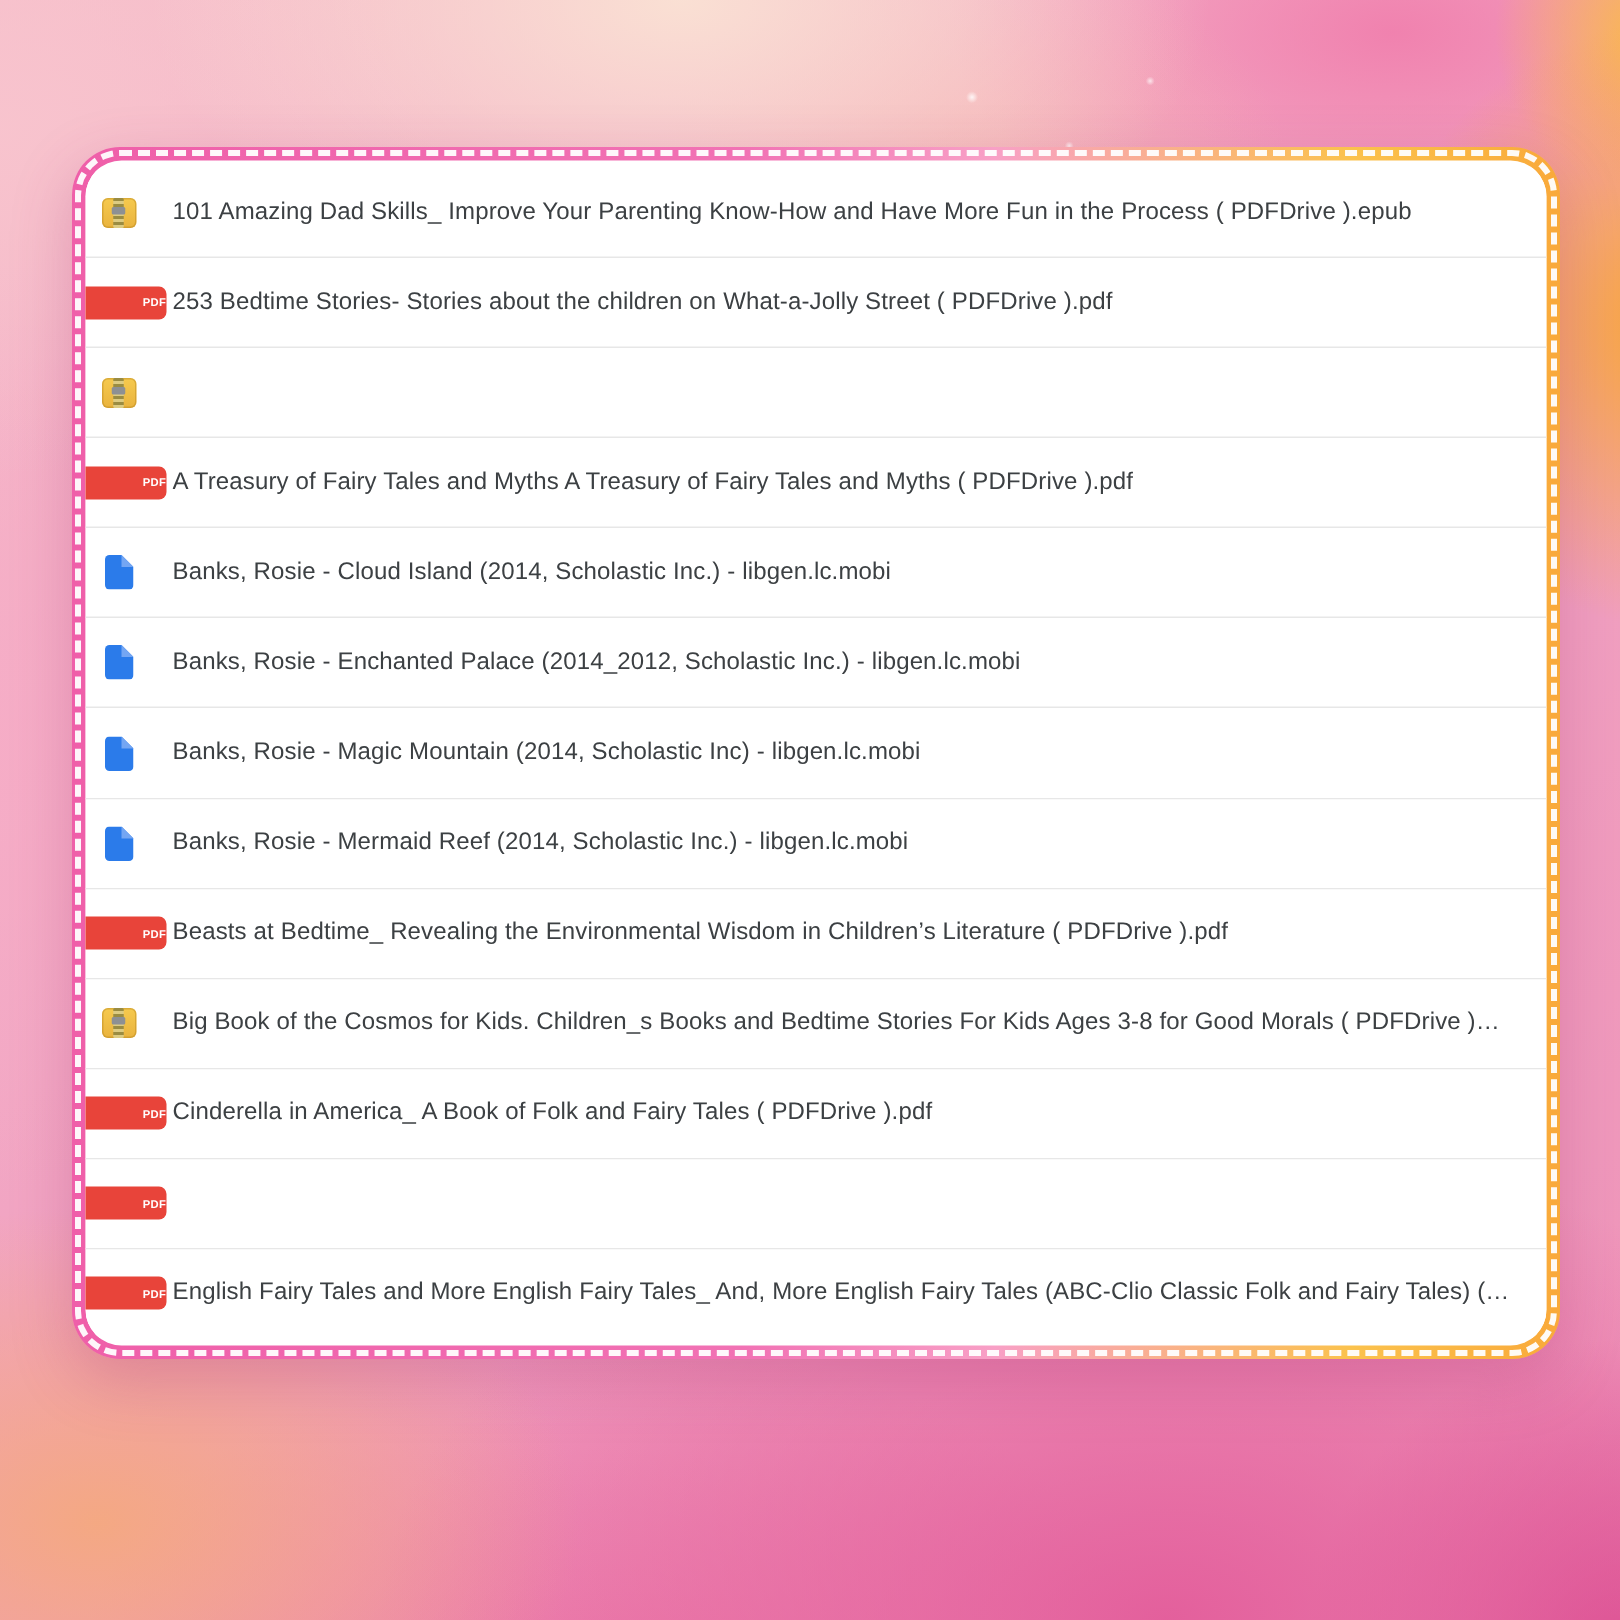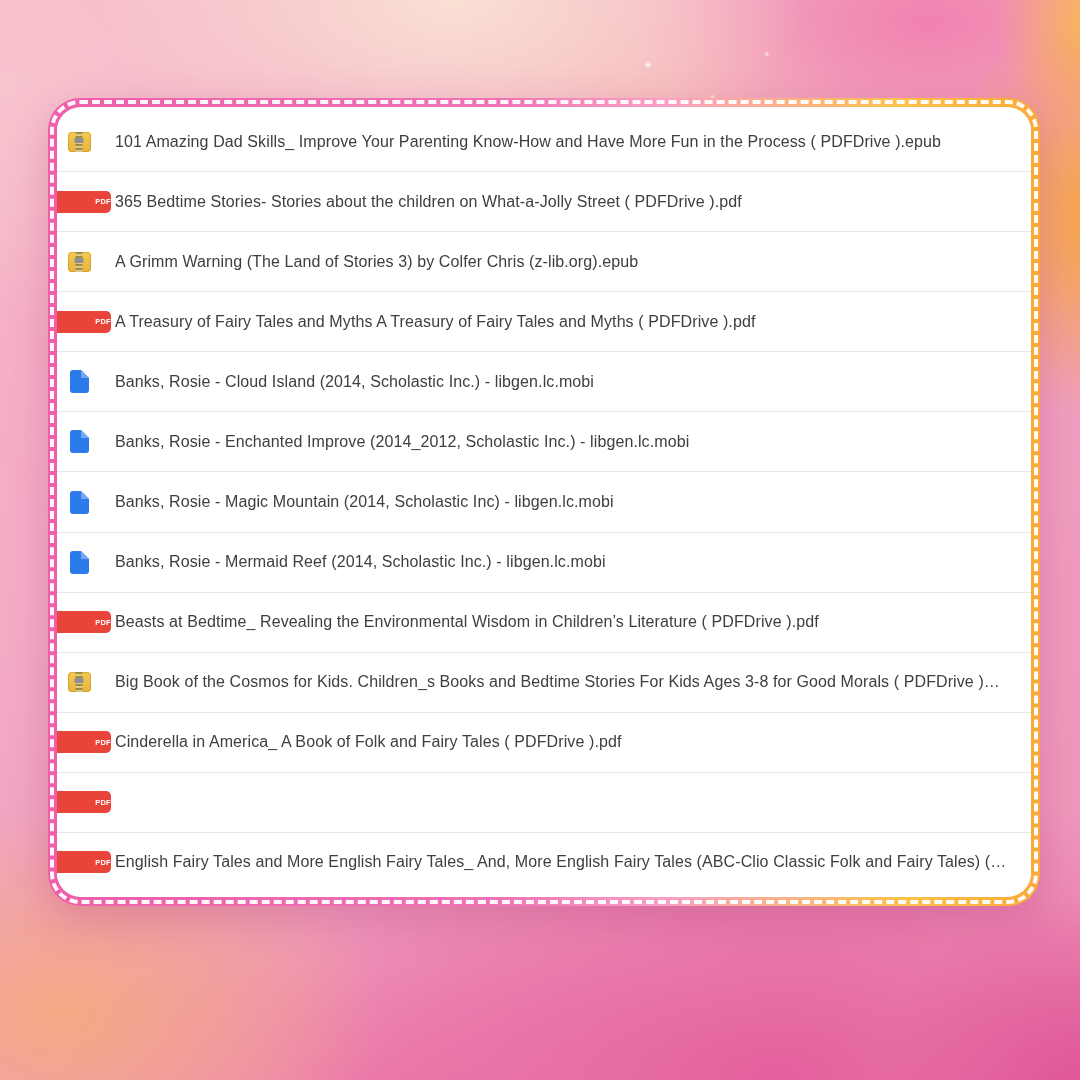--- a/index.html
+++ b/index.html
@@ -89,27 +89,26 @@
           <div class="row">
     <span class="ic-wrap">
               <span class="ic-zip"></span>
             </span>
     <span class="fname">101 Amazing Dad Skills_ Improve Your Parenting Know-How and Have More Fun in the Process ( PDFDrive ).epub</span>
   </div>
           <div class="row">
     <span class="ic-wrap">
               <span class="ic-pdf">PDF</span>
             </span>
-    <span class="fname">365 Bedtime Stories- Stories about the children on What-a-Jolly Street ( PDFDrive ).pdf</span>
+    <span class="fname">253 Bedtime Stories- Stories about the children on What-a-Jolly Street ( PDFDrive ).pdf</span>
   </div>
           <div class="row">
     <span class="ic-wrap">
               <span class="ic-zip"></span>
             </span>
-    <span class="fname">A Grimm Warning (The Land of Stories 3) by Colfer Chris (z-lib.org).epub</span>
   </div>
           <div class="row">
     <span class="ic-wrap">
               <span class="ic-pdf">PDF</span>
             </span>
     <span class="fname">A Treasury of Fairy Tales and Myths A Treasury of Fairy Tales and Myths ( PDFDrive ).pdf</span>
   </div>
           <div class="row">
     <span class="ic-wrap">
               <svg class="ic-doc" viewBox="0 0 19 23" xmlns="http://www.w3.org/2000/svg">
@@ -119,21 +118,21 @@
             </span>
     <span class="fname">Banks, Rosie - Cloud Island (2014, Scholastic Inc.) - libgen.lc.mobi</span>
   </div>
           <div class="row">
     <span class="ic-wrap">
               <svg class="ic-doc" viewBox="0 0 19 23" xmlns="http://www.w3.org/2000/svg">
                 <path d="M3 0 H11 L19 8 V20 a3 3 0 0 1 -3 3 H3 a3 3 0 0 1 -3 -3 V3 a3 3 0 0 1 3 -3 Z" fill="#2b7bea"></path>
                 <path d="M11 0 V8 H19 Z" fill="#74a6f3"></path>
               </svg>
             </span>
-    <span class="fname">Banks, Rosie - Enchanted Improve (2014_2012, Scholastic Inc.) - libgen.lc.mobi</span>
+    <span class="fname">Banks, Rosie - Enchanted Palace (2014_2012, Scholastic Inc.) - libgen.lc.mobi</span>
   </div>
           <div class="row">
     <span class="ic-wrap">
               <svg class="ic-doc" viewBox="0 0 19 23" xmlns="http://www.w3.org/2000/svg">
                 <path d="M3 0 H11 L19 8 V20 a3 3 0 0 1 -3 3 H3 a3 3 0 0 1 -3 -3 V3 a3 3 0 0 1 3 -3 Z" fill="#2b7bea"></path>
                 <path d="M11 0 V8 H19 Z" fill="#74a6f3"></path>
               </svg>
             </span>
     <span class="fname">Banks, Rosie - Magic Mountain (2014, Scholastic Inc) - libgen.lc.mobi</span>
   </div>

